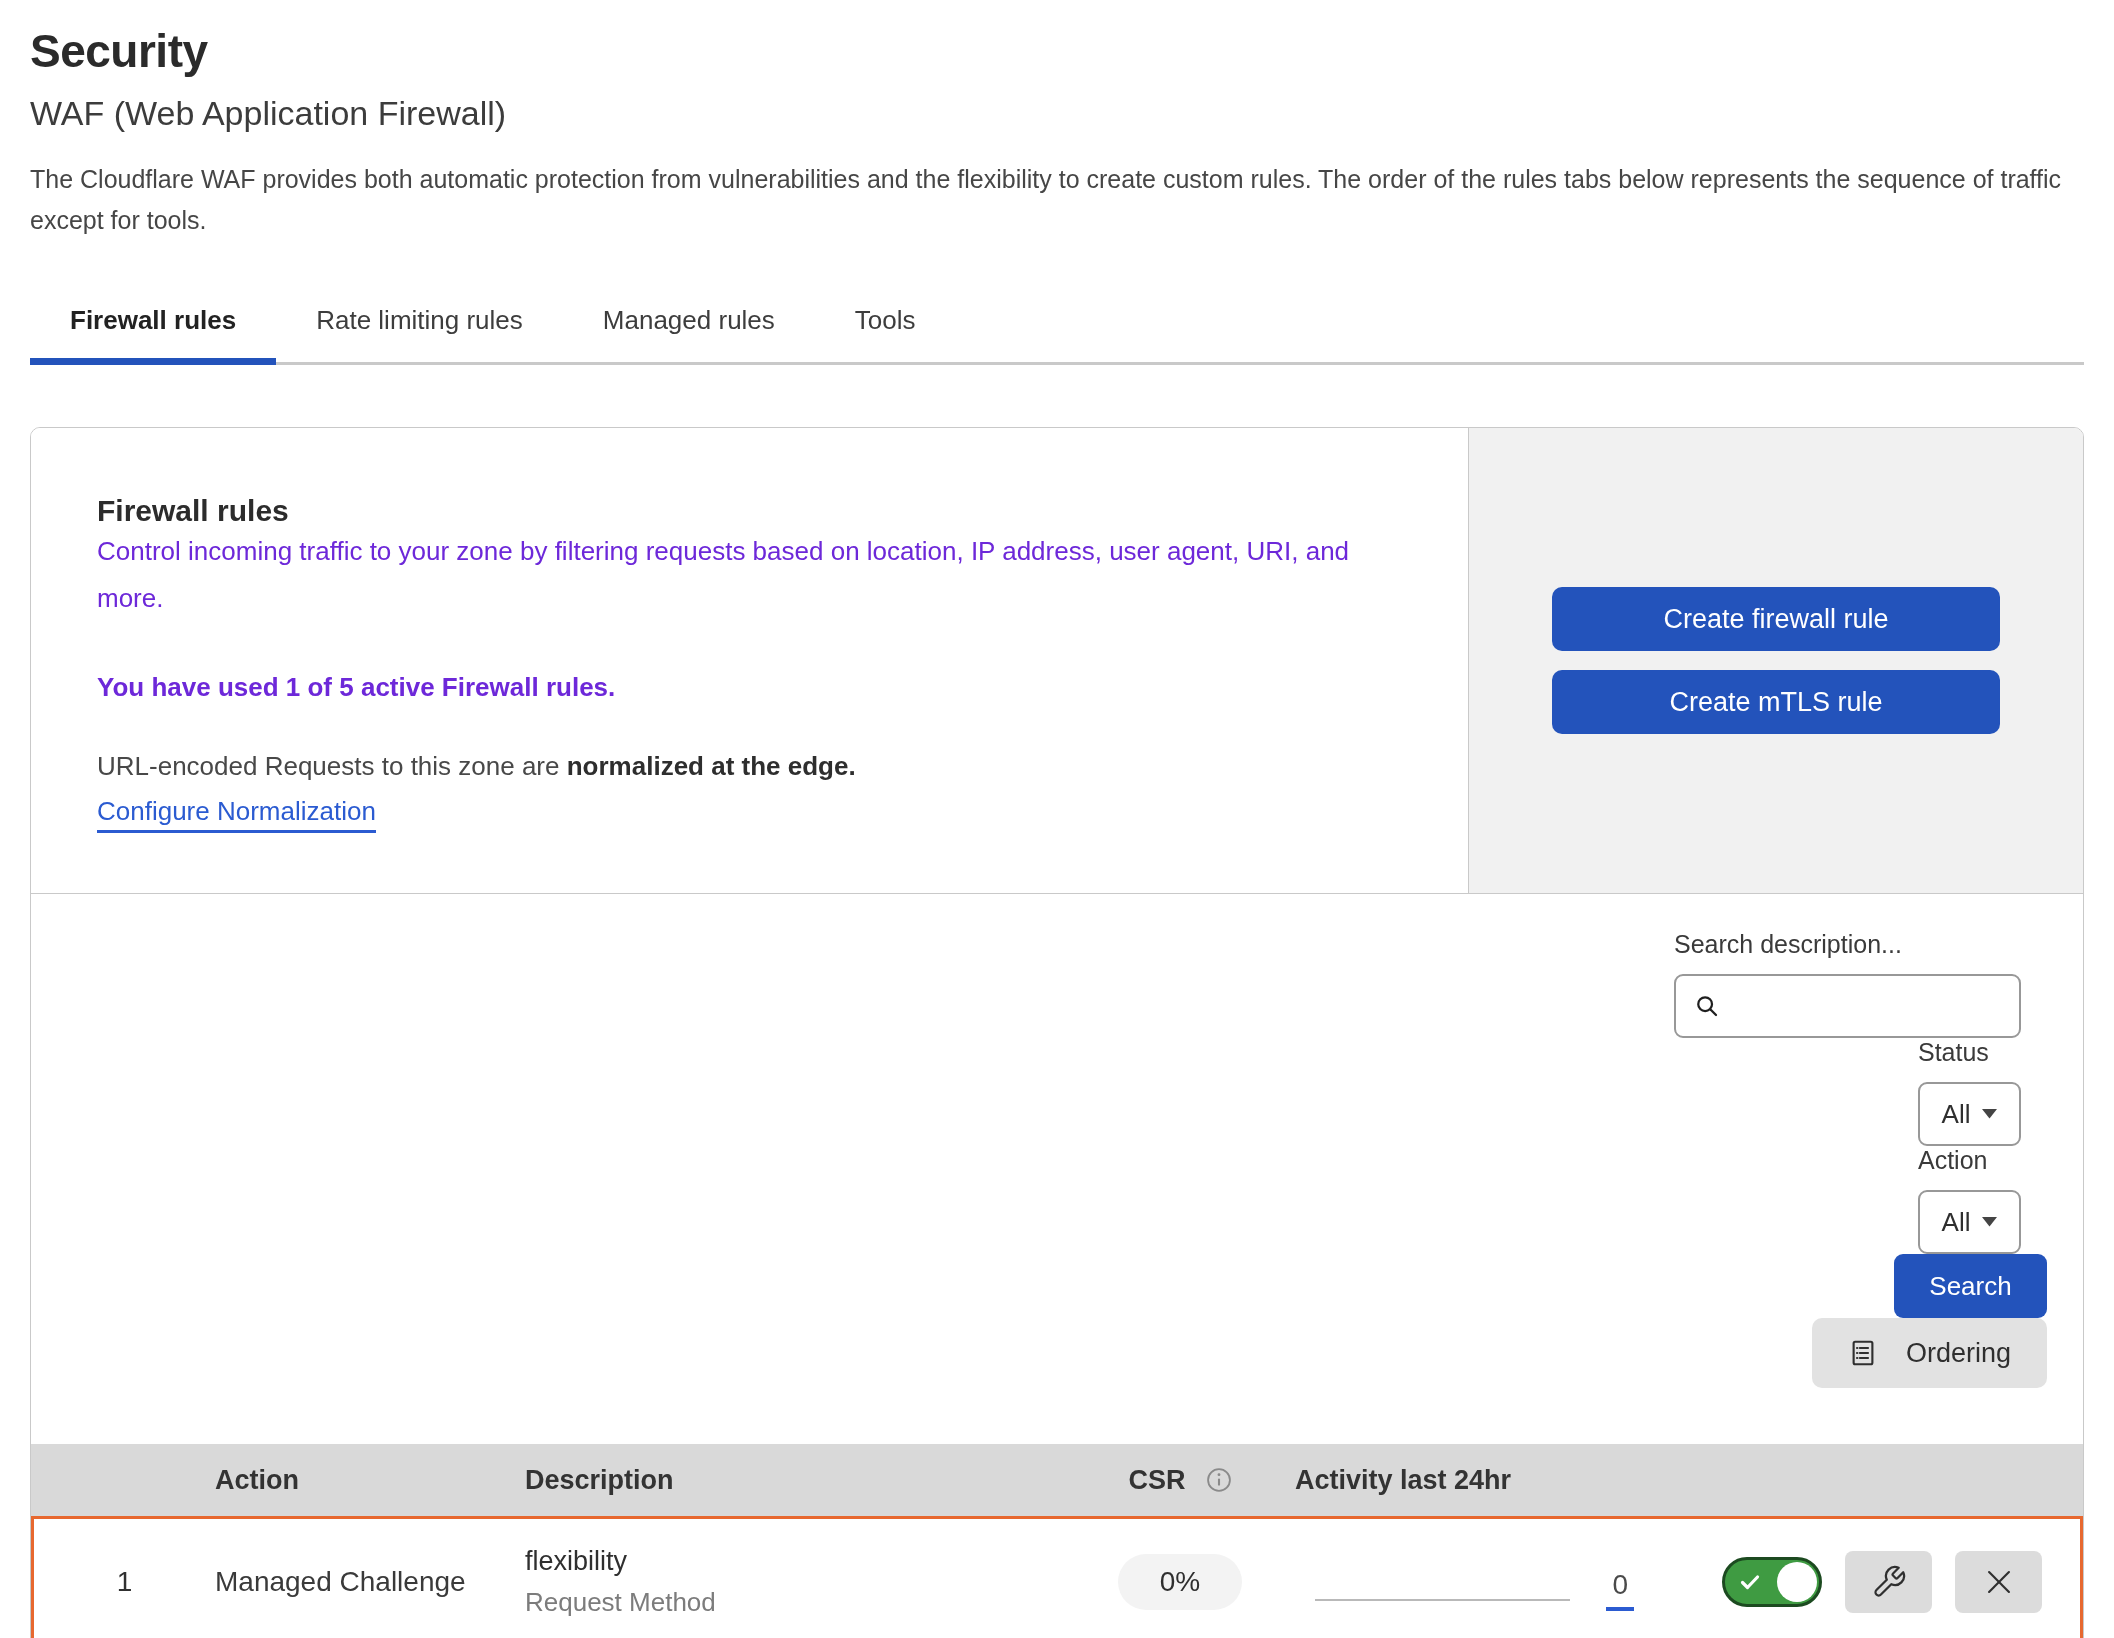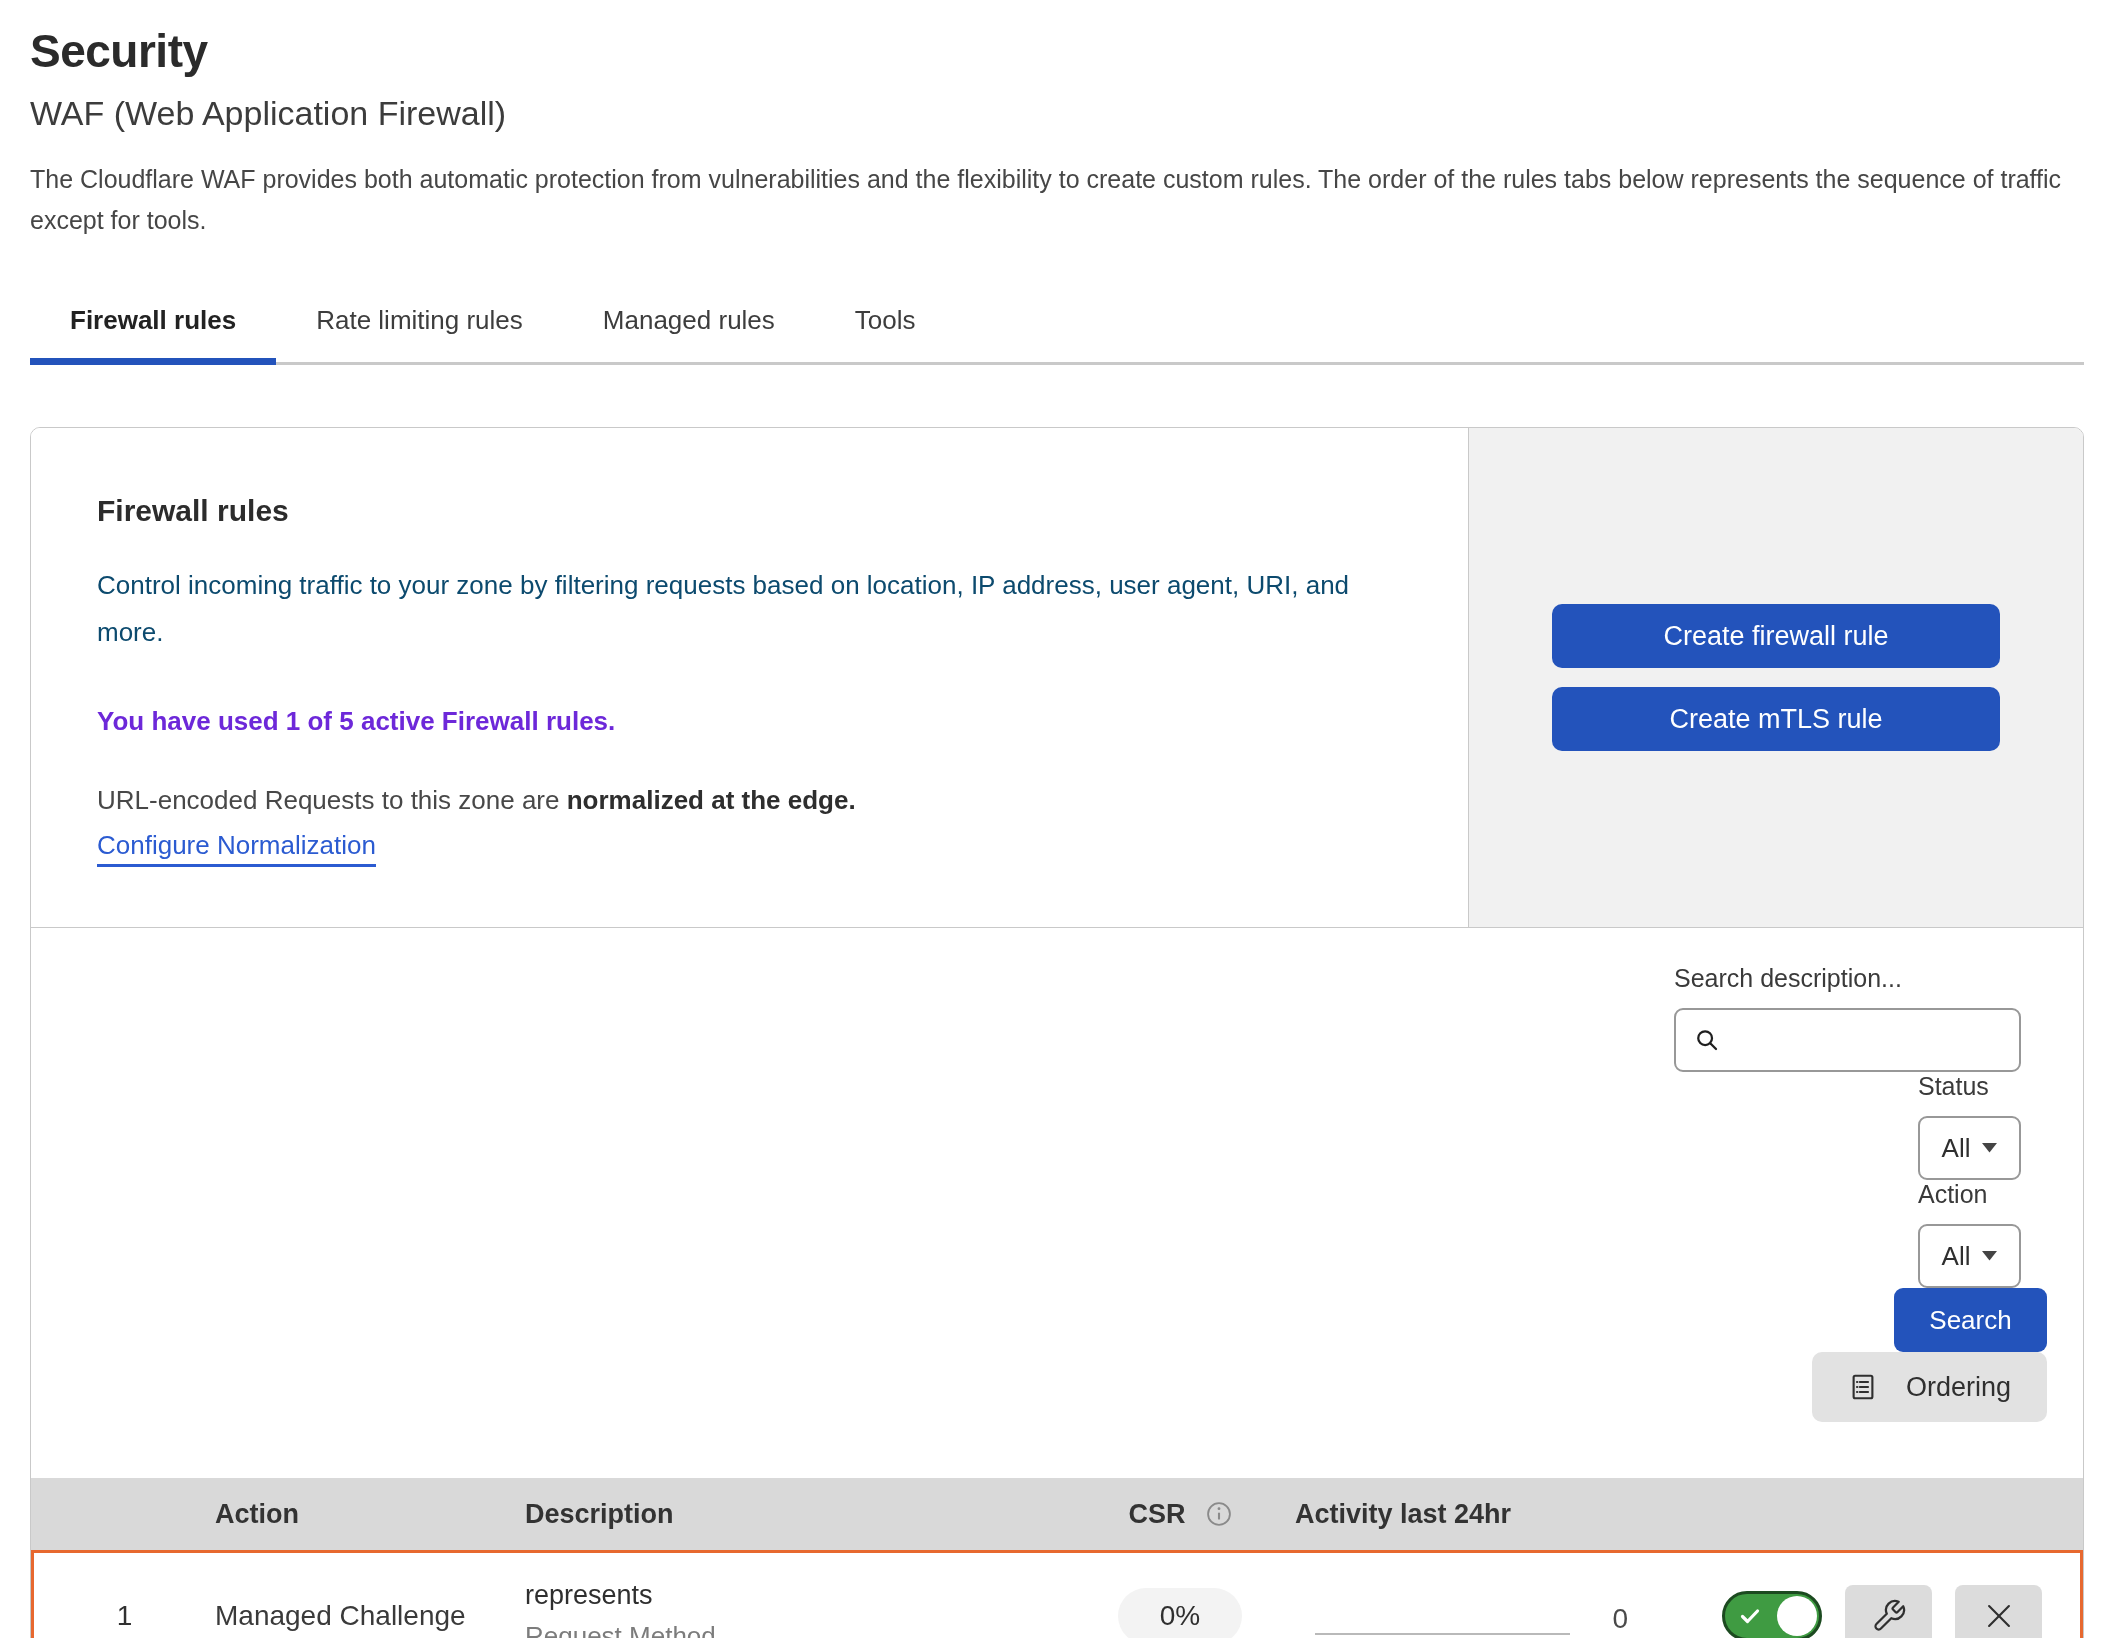--- a/index.html
+++ b/index.html
@@ -32,21 +32,21 @@
   
   .panel {
     margin-top: 62px; border: 1px solid #c9c9c9; border-radius: 10px;
     overflow: hidden; background: #fff;
   }
 
   
   .panel-top { display: flex; border-bottom: 1px solid #c9c9c9; }
   .card-info { flex: 1; padding: 66px 60px 60px 66px; background: #fff; }
   .card-title { font-size: 30px; font-weight: bold; color: #2c2c2c; }
-  .card-desc { font-size: 26px; line-height: 47px; color: #0c4a6e; margin-top: 34px; max-width: 1300px; }
+  .card-desc { font-size: 26px; line-height: 47px; color: #6d28d9; max-width: 1300px; }
   .card-usage { font-size: 26px; font-weight: bold; color: #6d28d9; margin-top: 50px; }
   .card-norm { font-size: 26px; color: #484848; margin-top: 48px; }
   .card-norm b { color: #2e2e2e; }
   .norm-link {
     display: inline-block; margin-top: 14px; font-size: 26px; color: #2b5bd1;
     text-decoration: none; border-bottom: 3px solid #2b5bd1; padding-bottom: 3px; cursor: pointer;
   }
   .cta-rail {
     width: 615px; background: #f1f1f1; border-left: 1px solid #c9c9c9;
     display: flex; flex-direction: column; align-items: center; justify-content: center; gap: 19px;
@@ -231,21 +231,21 @@
         </span>
       </div>
       <div>Activity last 24hr</div>
       <div></div>
     </div>
 
     <div class="rule-row">
       <div class="cell-priority">1</div>
       <div class="cell-action">Managed Challenge</div>
       <div class="cell-desc">
-        <div class="desc-main">represents</div>
+        <div class="desc-main">flexibility</div>
         <div class="desc-sub">Request Method</div>
       </div>
       <div class="cell-csr">
         <span class="csr-pill">0%</span>
       </div>
       <div class="cell-activity">
         <div class="sparkline"></div>
         <a class="activity-count">0</a>
       </div>
       <div class="cell-controls">

